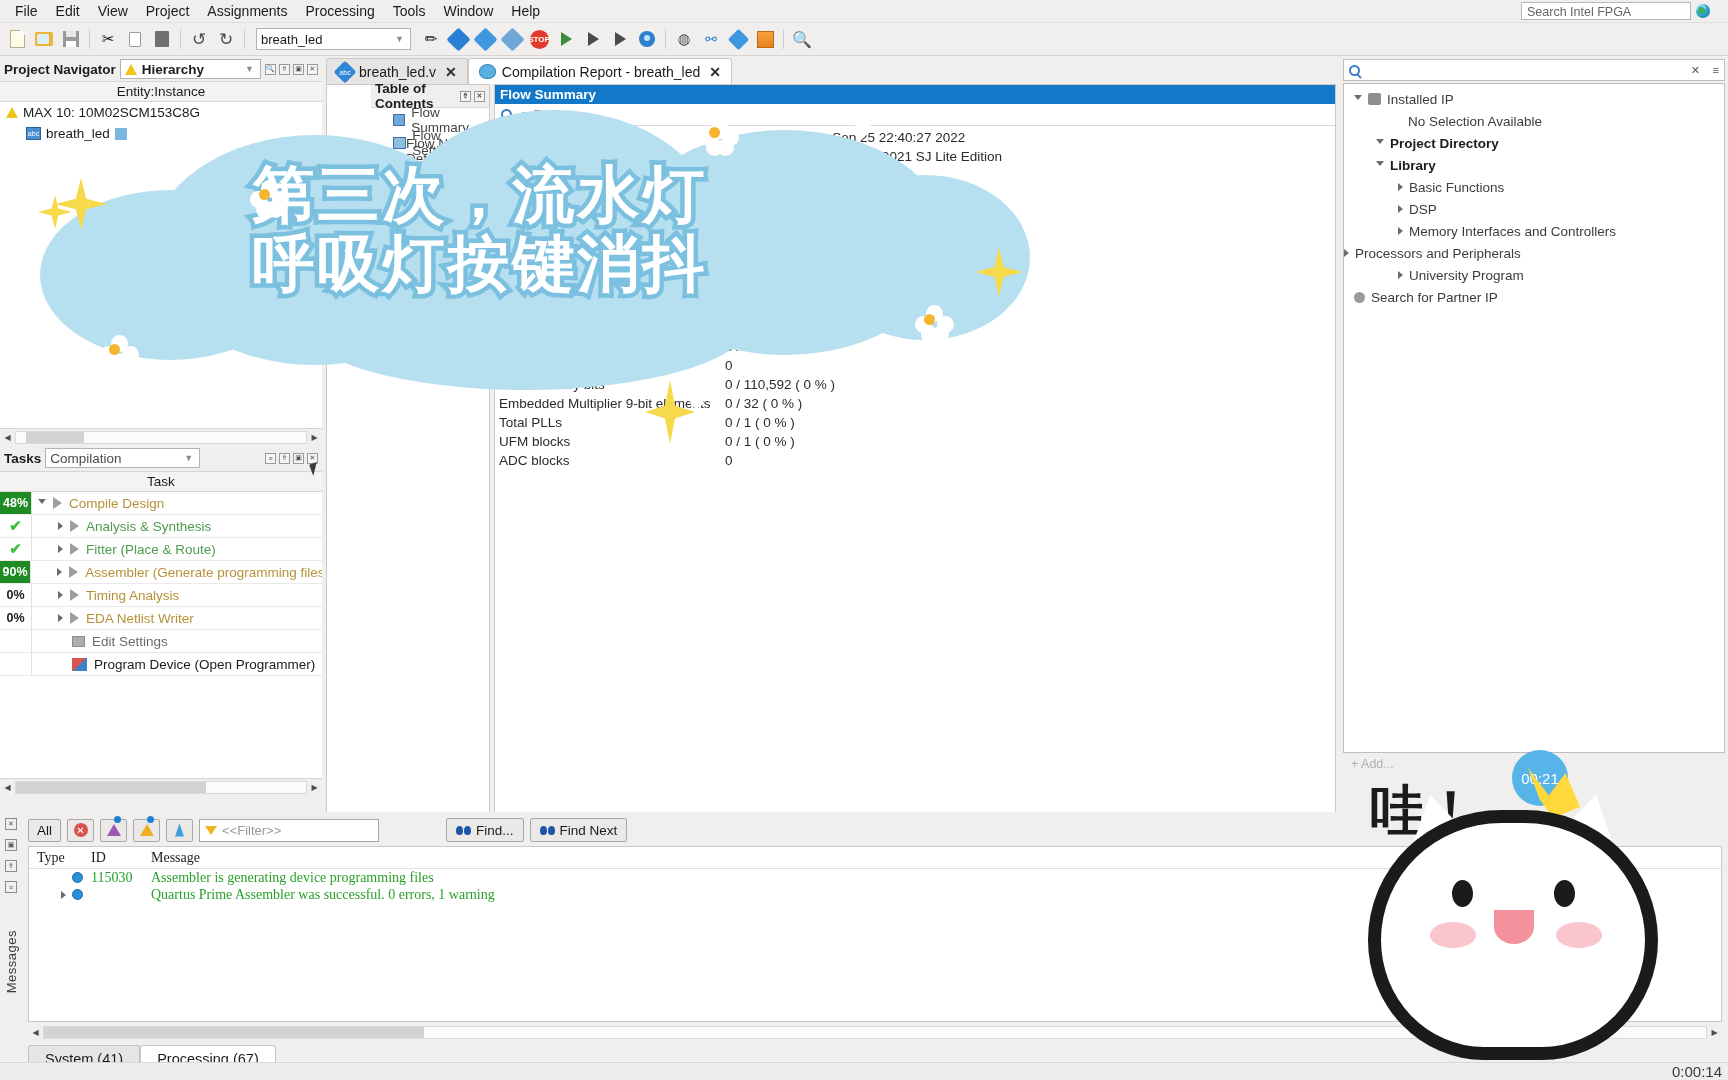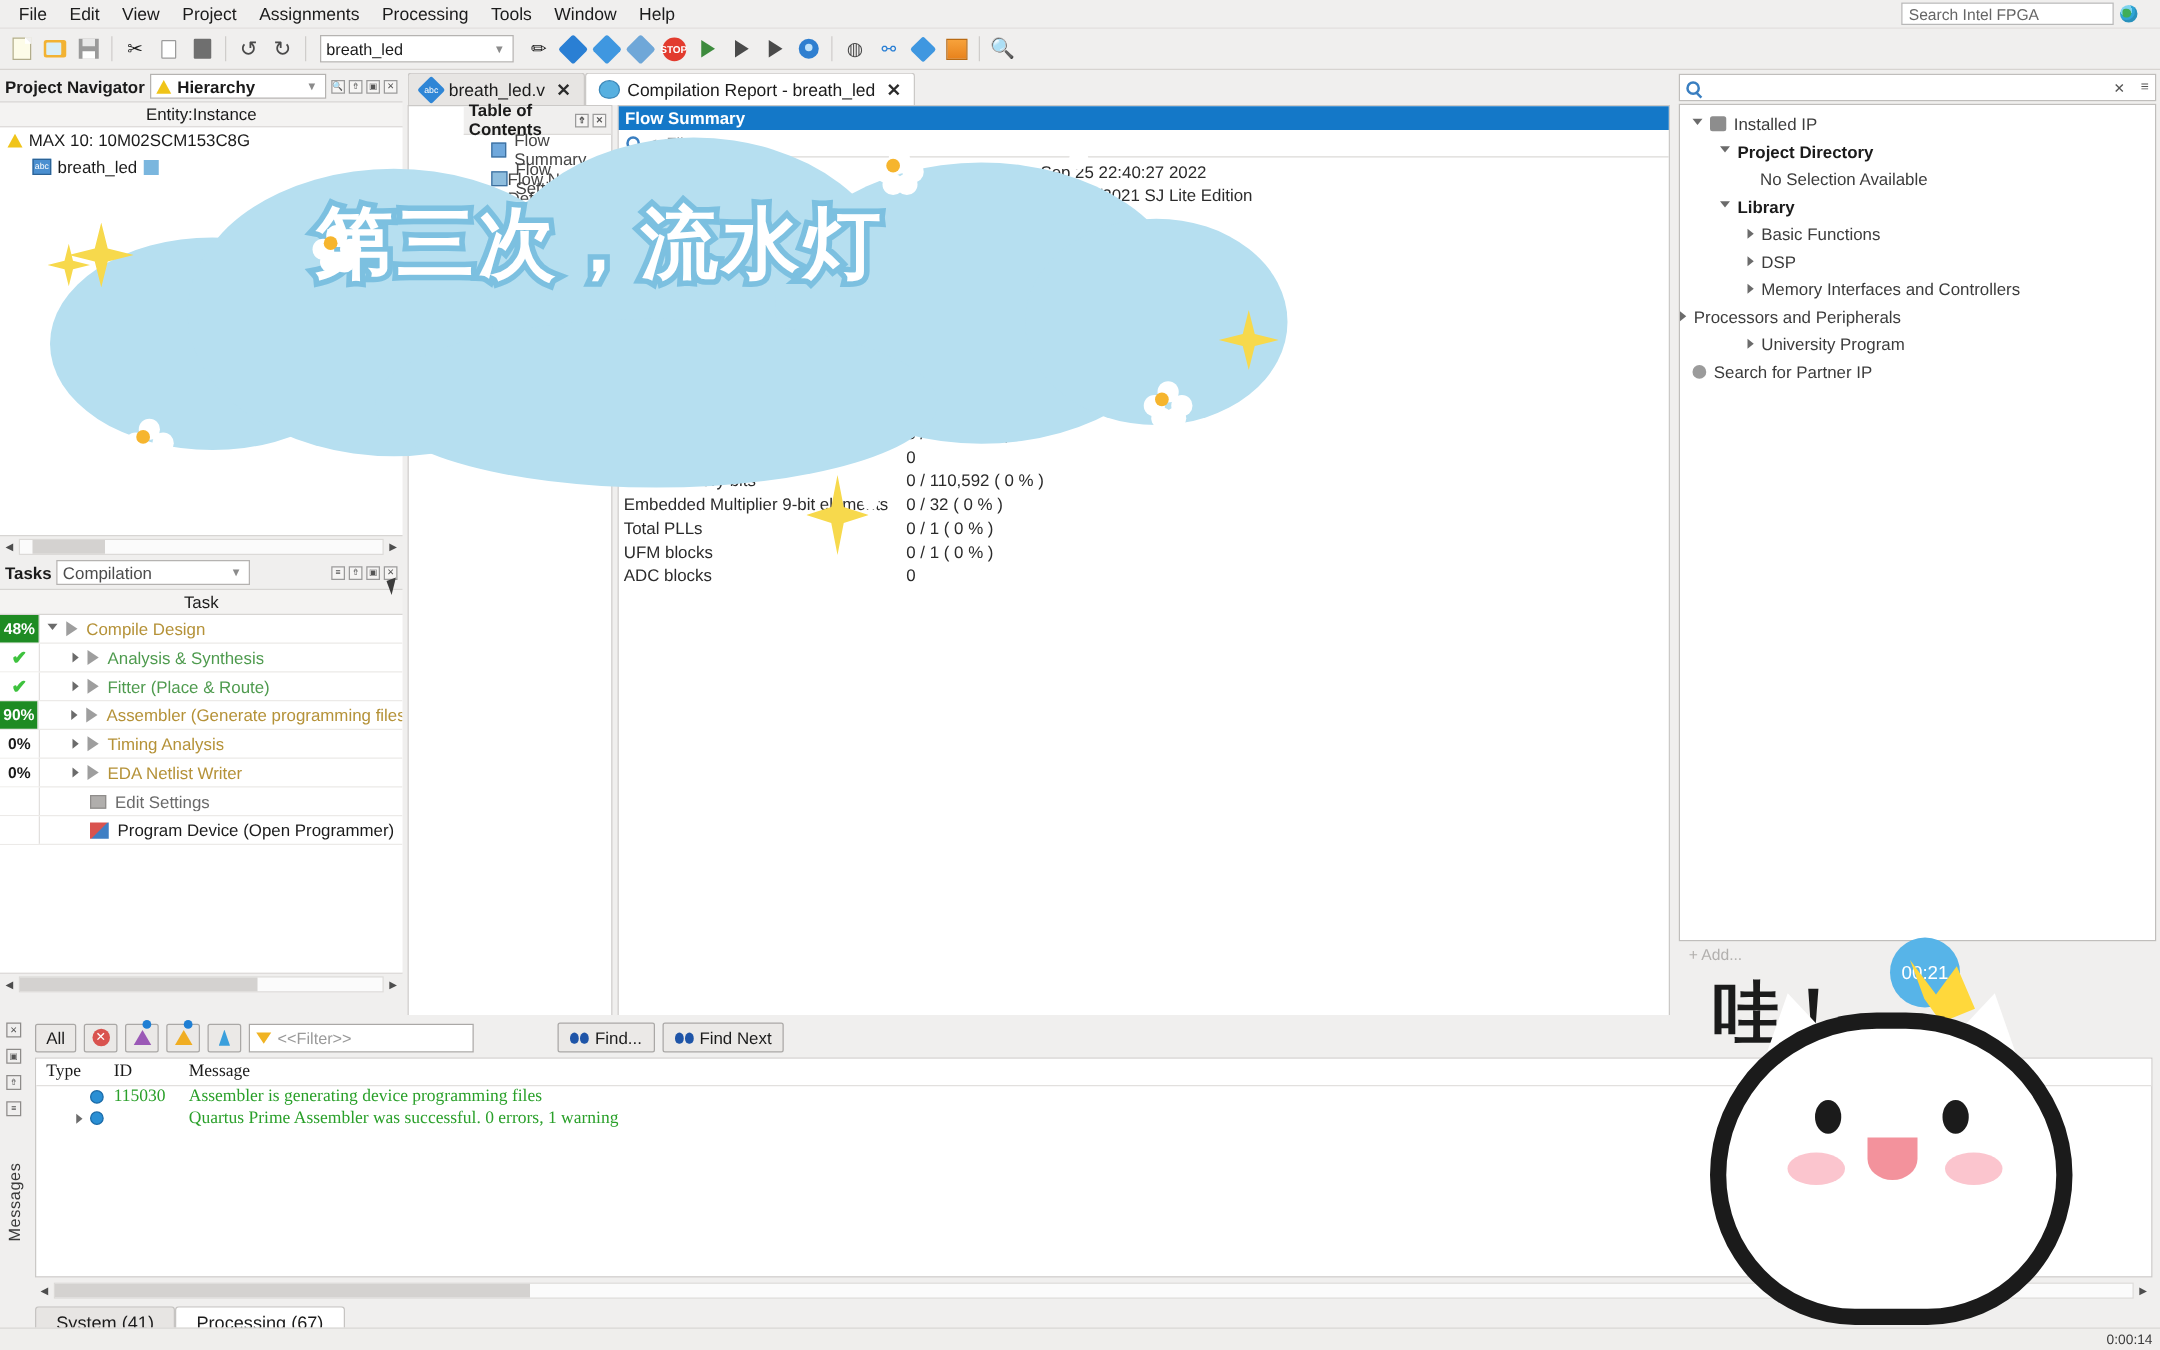--- a/index.html
+++ b/index.html
@@ -212,21 +212,21 @@
   .msg-table{position:absolute;left:6px;right:6px;top:34px;bottom:58px;background:#fff;border:1px solid #cbc9c7;font-family:Liberation Serif, serif;}
   .msg-head{height:22px;display:flex;align-items:center;font-size:14px;border-bottom:1px solid #e2e0de;background:#fff;}
   .msg-row{height:17px;display:flex;align-items:center;font-size:14px;color:#2aa02a;}
   .bluedot{width:11px;height:11px;border-radius:50%;background:#2a8fd4;border:1px solid #1b6ba8;}
   .msg-hscroll{position:absolute;left:6px;right:6px;bottom:40px;height:16px;background:#f0efee;display:flex;align-items:center;}
   .msg-tabs{position:absolute;left:6px;bottom:8px;display:flex;align-items:flex-end;}
   .mtab{height:27px;padding:0 16px;display:flex;align-items:center;font-size:14.5px;border:1px solid #c6c4c2;border-bottom:none;background:#e7e5e3;border-radius:3px 3px 0 0;}
   .mtab.active{background:#fff;}
 
   
-  .statusbar{position:absolute;left:0;right:0;bottom:0;height:18px;background:#efeeec;border-top:1px solid #d9d7d5;display:flex;align-items:center;justify-content:flex-end;padding-right:6px;font-size:11px;color:#3a3a3a;}
+  .statusbar{position:absolute;left:0;right:0;bottom:0;height:18px;background:#efeeec;border-top:1px solid #d9d7d5;display:flex;align-items:center;justify-content:flex-end;padding-right:6px;font-size:15px;color:#3a3a3a;}
 
   .cursor-arrow{position:absolute;left:311px;top:463px;width:0;height:0;pointer-events:none;}
   .cursor-arrow:before{
     content:"";position:absolute;width:0;height:0;
     border-left:8px solid #3b3b3b;border-top:0 solid transparent;border-bottom:12px solid transparent;
     transform:rotate(-20deg);
   }
 
   
   .overlay{position:absolute;inset:0;pointer-events:none;}
@@ -659,26 +659,26 @@
         <span class="magnifier"></span>
         <span class="rx">✕</span>
         <span class="rl">≡</span>
       </div>
       <div class="iptree">
         <div class="ip-row" style="padding-left:10px">
           <span class="caret down"></span>
           <span class="ic-instip"></span>
           <span>Installed IP</span>
         </div>
+        <div class="ip-row" style="padding-left:64px">
+          <span>No Selection Available</span>
+        </div>
         <div class="ip-row b" style="padding-left:32px">
           <span class="caret down"></span>
           <span>Project Directory</span>
-        </div>
-        <div class="ip-row" style="padding-left:64px">
-          <span>No Selection Available</span>
         </div>
         <div class="ip-row b" style="padding-left:32px">
           <span class="caret down"></span>
           <span>Library</span>
         </div>
         <div class="ip-row" style="padding-left:54px">
           <span class="caret"></span>
           <span>Basic Functions</span>
         </div>
         <div class="ip-row" style="padding-left:54px">
@@ -800,20 +800,21 @@
 
     <div class="blob" style="left:40px;top:190px;width:260px;height:170px;"></div>
     <div class="blob" style="left:150px;top:135px;width:330px;height:230px;"></div>
     <div class="blob" style="left:390px;top:110px;width:330px;height:250px;"></div>
     <div class="blob" style="left:620px;top:130px;width:330px;height:225px;"></div>
     <div class="blob" style="left:820px;top:175px;width:210px;height:165px;"></div>
     <div class="blob" style="left:300px;top:255px;width:450px;height:135px;"></div>
 
     <div class="cloud-text">
       <div>第三次，流水灯</div>
+      <div>呼吸灯按键消抖</div>
     </div>
 
     <div class="flower" style="left:700px;top:118px;width:40px;height:40px;">
       <i style="left:11px;top:0"></i>
         <i style="left:0;top:11px"></i>
         <i style="left:22px;top:11px"></i>
         <i style="left:6px;top:21px"></i>
         <i style="left:17px;top:21px"></i>
         <i class="cen"></i>
     </div>

